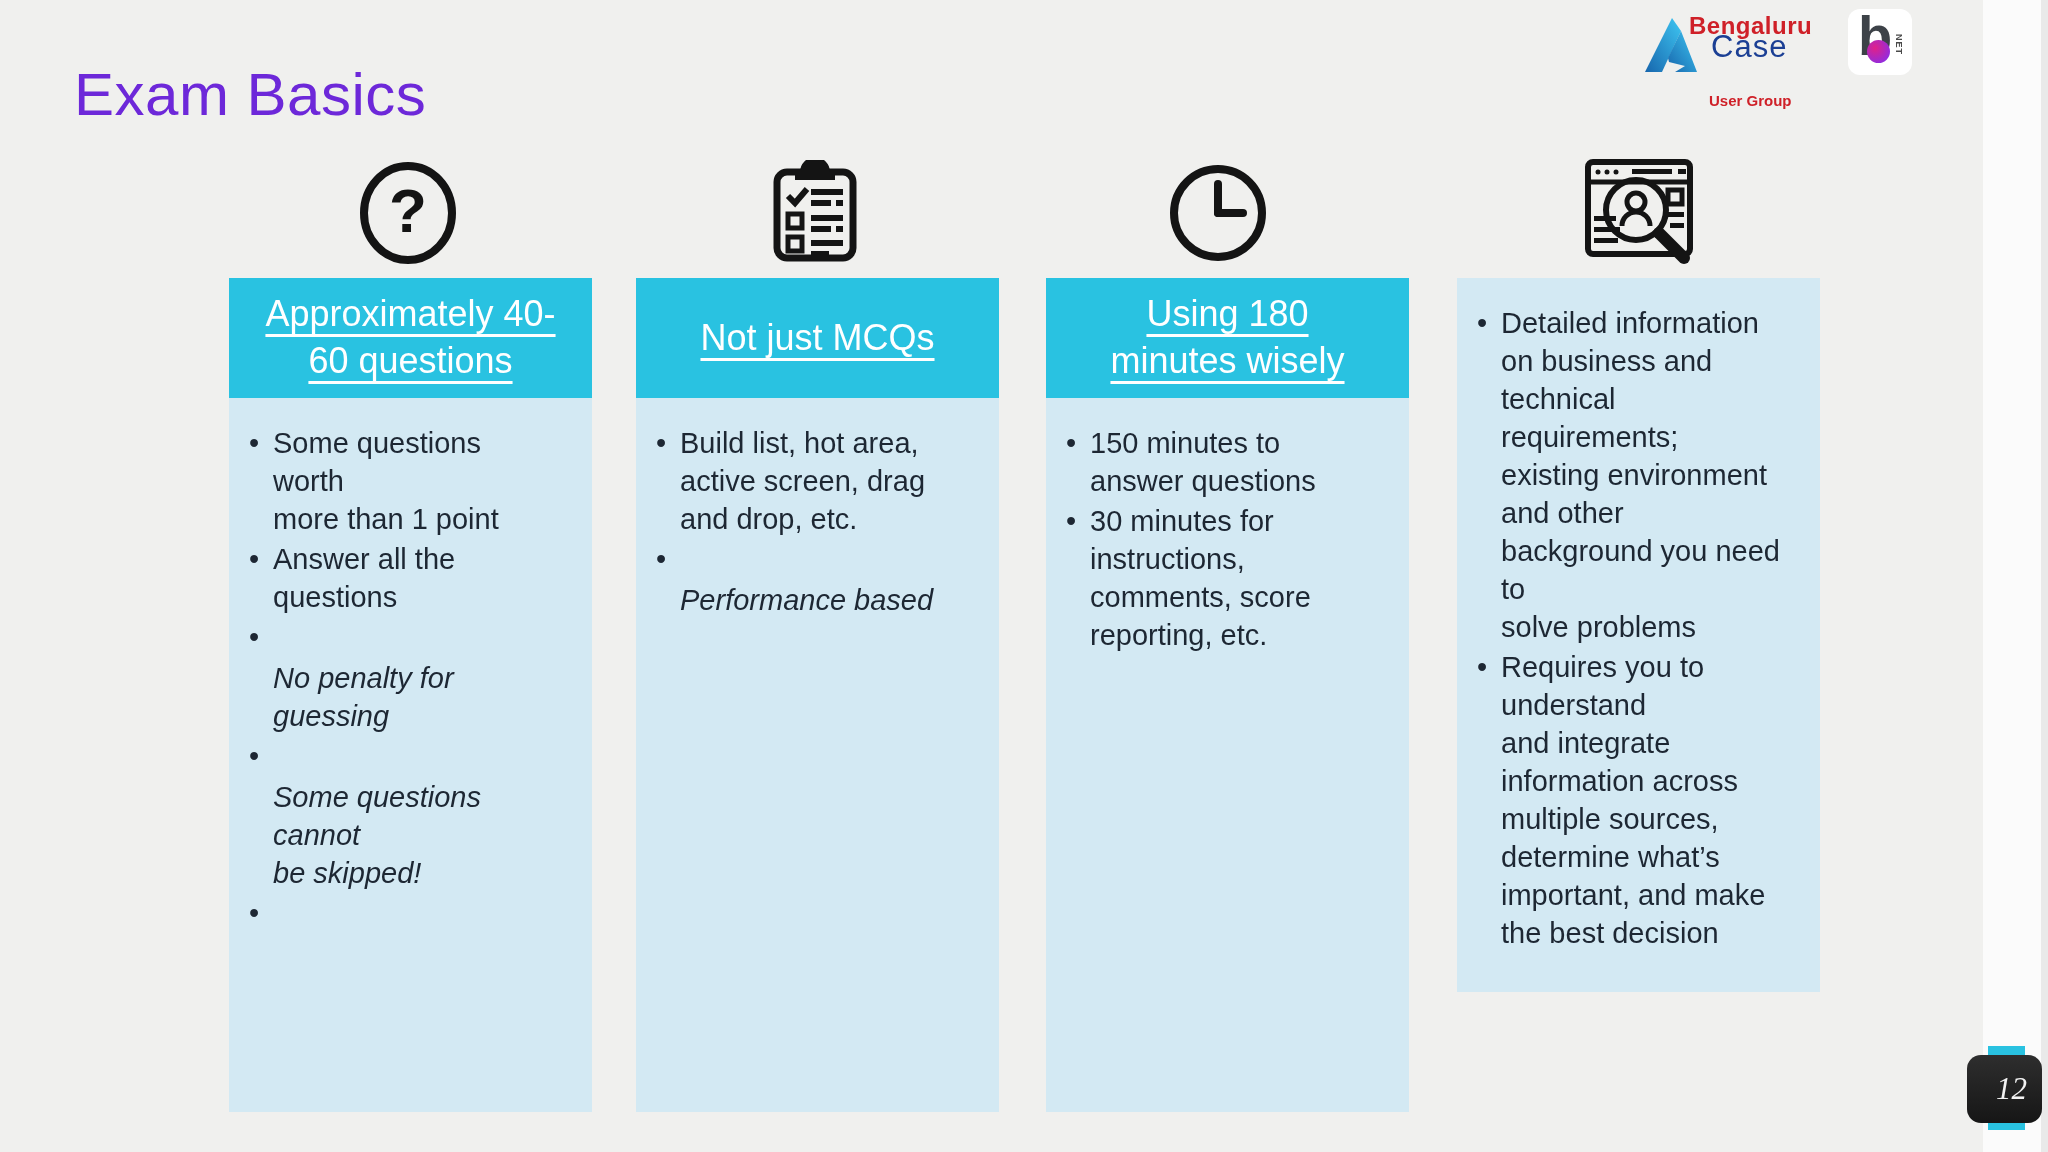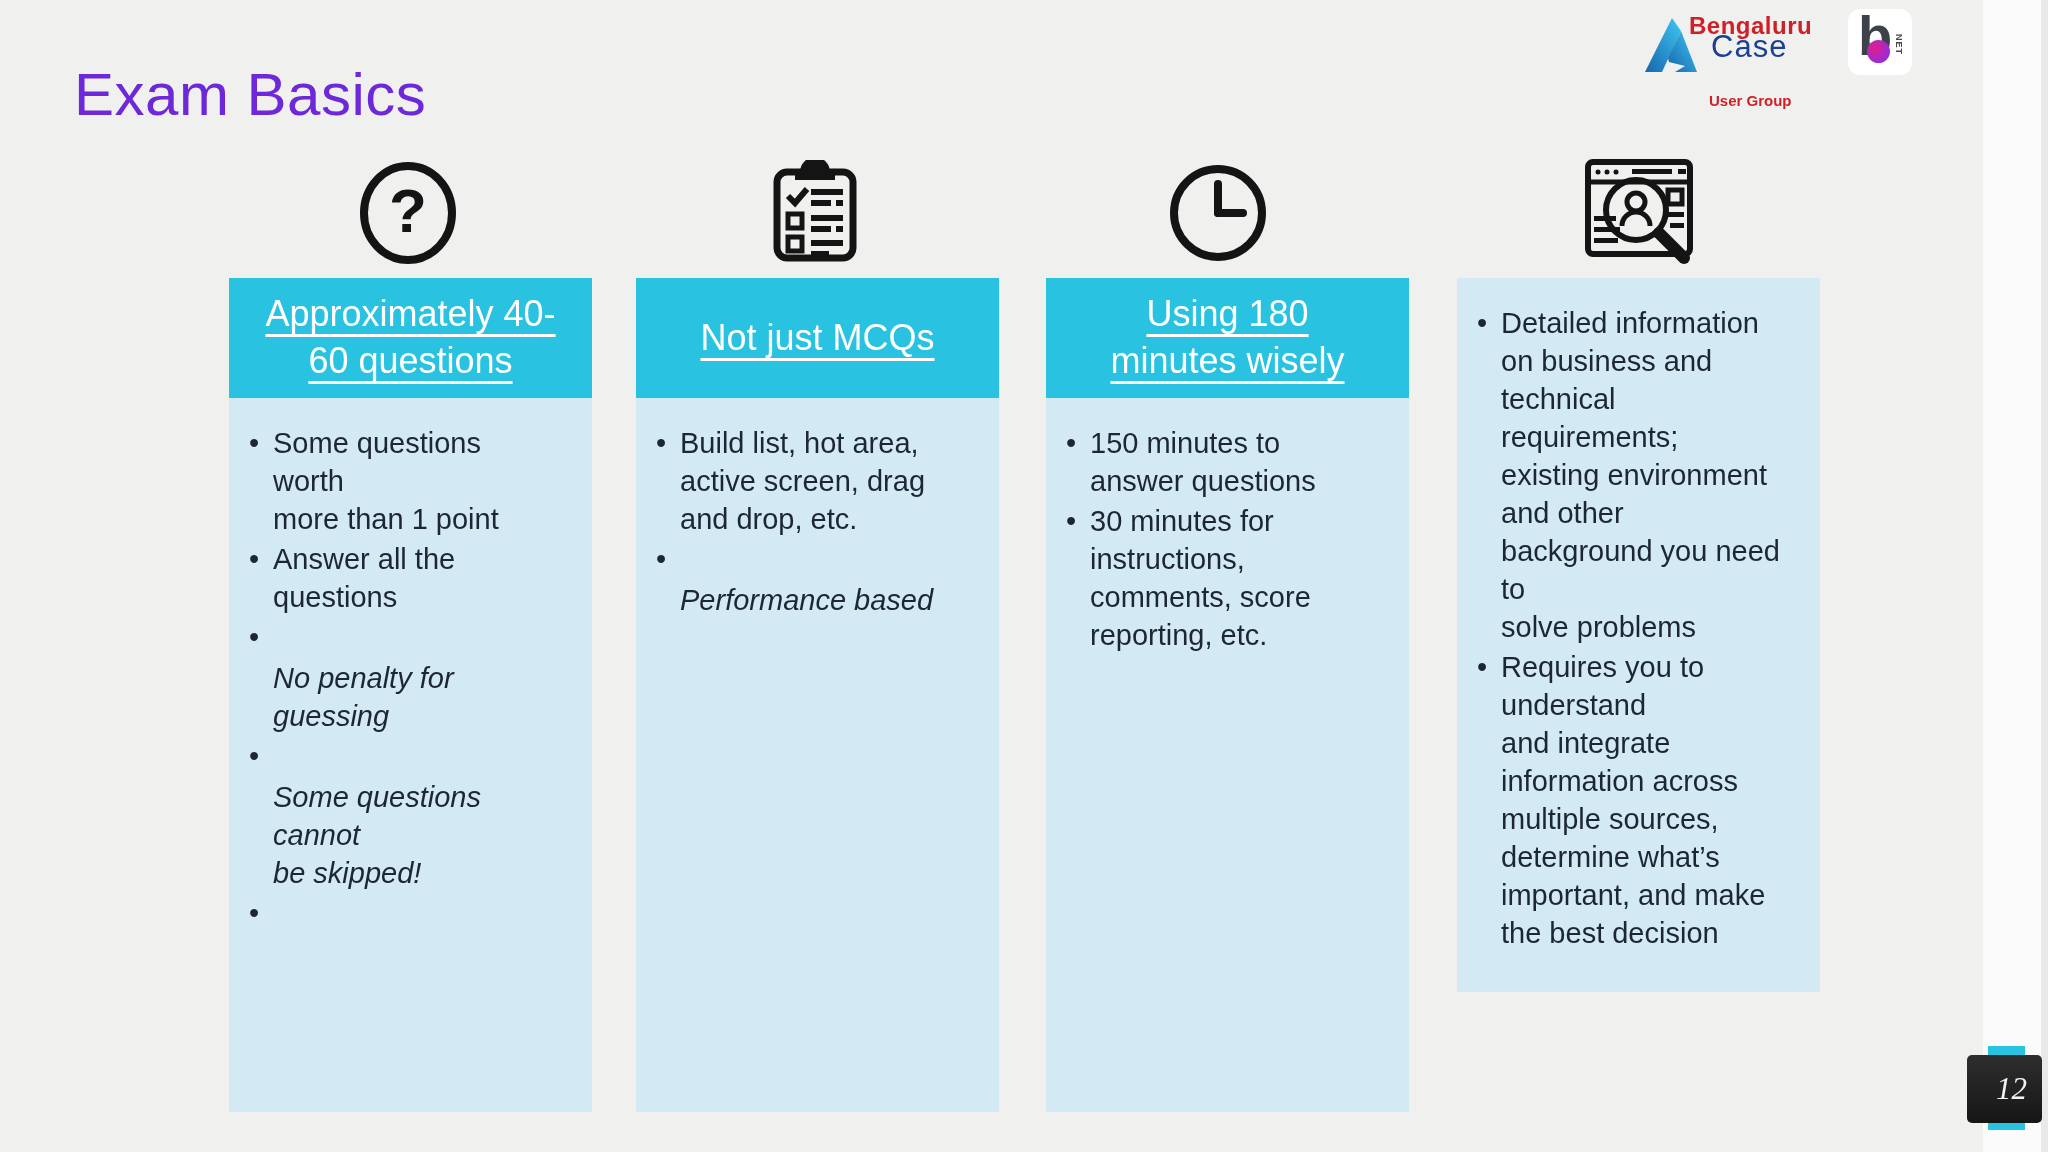--- a/index.html
+++ b/index.html
@@ -42,21 +42,21 @@
   .bullet .btxt{white-space:pre-line;}
   .italic{font-style:italic;margin-top:41px;}
 
   
   .icon{position:absolute;}
 
   
   .page-tab{position:absolute;left:1988px;top:1046px;width:37px;height:84px;background:#29c2e1;}
   .page-box{
     position:absolute;left:1967px;top:1055px;width:75px;height:68px;
-    background:linear-gradient(#2e2e2e,#161616);border-radius:5px;
+    background:linear-gradient(#2e2e2e,#161616);border-radius:14px;
     display:flex;align-items:center;justify-content:center;
   }
   .page-box span{
     font-family:"Liberation Serif",serif;font-style:italic;
     color:#f2f2f2;font-size:31px;padding-left:14px;
   }
 
   
   .azure-logo{position:absolute;left:1645px;top:10px;width:175px;height:66px;}
   .azure-a{position:absolute;left:0;top:8px;}

